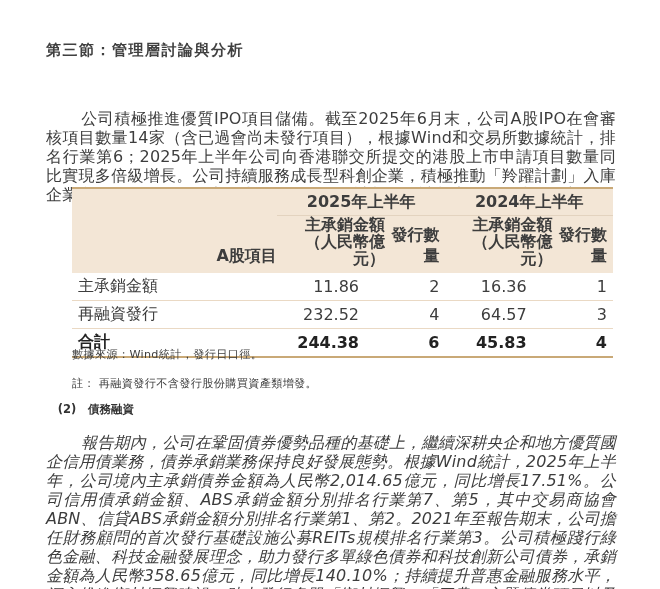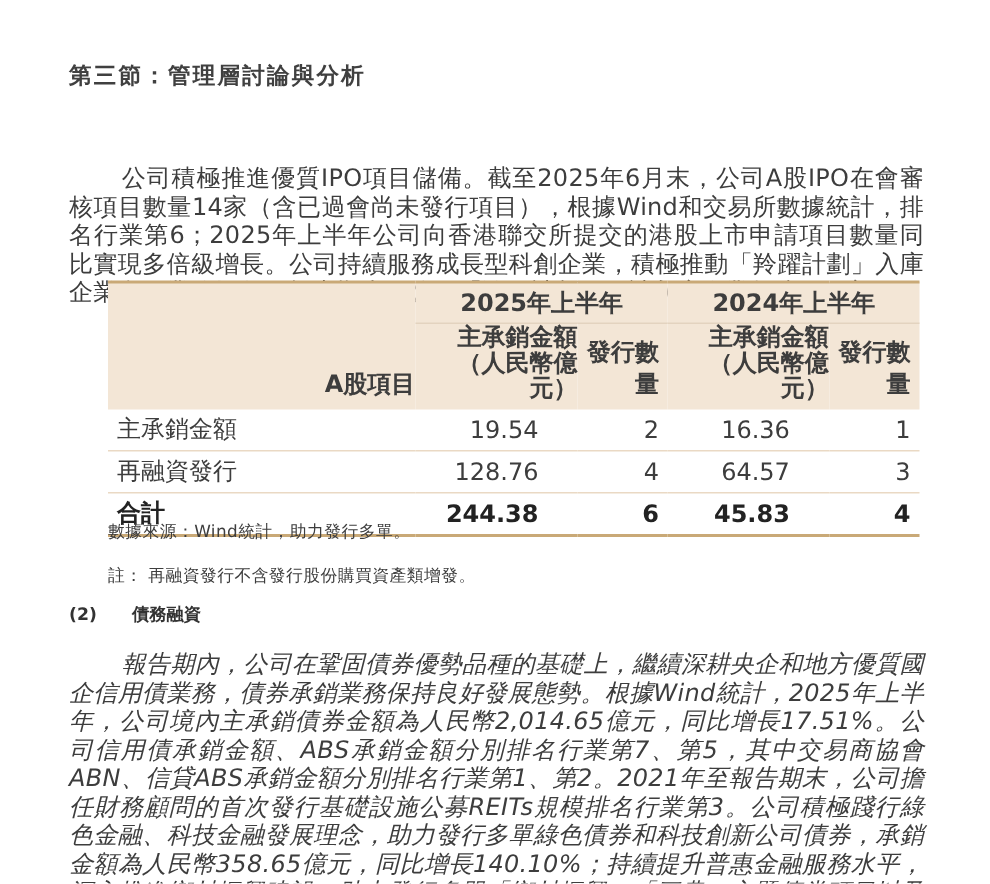--- a/index.html
+++ b/index.html
@@ -32,21 +32,21 @@
   table.dt th.right, table.dt td.right { text-align: right; padding-right: 6px; }
   table.dt th.center { text-align: center; line-height: 17px; }
   table.dt tbody td { height: 25px; border-bottom: 1px solid #ead9c4; }
   table.dt tbody tr.total td { font-weight: bold; border-bottom: 2px solid #c9a977; color: #222; margin-top: 28px; }
   .note {
     position: absolute; left: 72px; font-size: 11.2px; color: #3d3d3d; letter-spacing: 0.3px;
   }
   .n1 { top: 347px; }
   .n2 { top: 376px; }
   .subhead {
-    position: absolute; left: 46px; top: 402px; font-size: 11.5px; font-weight: bold; color: #333;
+    position: absolute; left: 46px; top: 402px; font-size: 11.5px; font-weight: bold; color: #333; text-align: center;
   }
   .subhead .num { display: inline-block; width: 42px; }
 </style>
 </head>
 <body>
 
 <div class="section-title">第三節：管理層討論與分析</div>
 
 <div class="para p1">公司積極推進優質IPO項目儲備。截至2025年6月末，公司A股IPO在會審核項目數量14家（含已過會尚未發行項目），根據Wind和交易所數據統計，排名行業第6；2025年上半年公司向香港聯交所提交的港股上市申請項目數量同比實現多倍級增長。公司持續服務成長型科創企業，積極推動「羚躍計劃」入庫企業實現業務轉化。報告期末，公司「羚躍計劃」累計入庫企業數達593家。</div>
 
@@ -67,42 +67,42 @@
       <th class="center" style="width:110px">
         <div>主承銷金額</div>
         <div>（人民幣億元）</div>
       </th>
       <th class="right" style="width:58px">發行數量</th>
     </tr>
   </thead>
   <tbody>
     <tr>
       <td class="left">主承銷金額</td>
-      <td class="right" style="padding-right:26px">19.54</td>
+      <td class="right" style="padding-right:26px">11.86</td>
       <td class="right">2</td>
       <td class="right" style="padding-right:26px">16.36</td>
       <td class="right">1</td>
     </tr>
     <tr>
       <td class="left">再融資發行</td>
-      <td class="right" style="padding-right:26px">128.76</td>
+      <td class="right" style="padding-right:26px">232.52</td>
       <td class="right">4</td>
       <td class="right" style="padding-right:26px">64.57</td>
       <td class="right">3</td>
     </tr>
     <tr class="total">
       <td class="left">合計</td>
       <td class="right" style="padding-right:26px">244.38</td>
       <td class="right">6</td>
       <td class="right" style="padding-right:26px">45.83</td>
       <td class="right">4</td>
     </tr>
   </tbody>
 </table>
 
-<div class="note n1">數據來源：Wind統計，助力發行多單。</div>
+<div class="note n1">數據來源：Wind統計，發行日口徑。</div>
 <div class="note n2">註：  再融資發行不含發行股份購買資產類增發。</div>
 
 <div class="subhead">
   <span class="num">(2)</span><span>債務融資</span>
 </div>
 
 <div class="para p2">報告期內，公司在鞏固債券優勢品種的基礎上，繼續深耕央企和地方優質國企信用債業務，債券承銷業務保持良好發展態勢。根據Wind統計，2025年上半年，公司境內主承銷債券金額為人民幣2,014.65億元，同比增長17.51%。公司信用債承銷金額、ABS承銷金額分別排名行業第7、第5，其中交易商協會ABN、信貸ABS承銷金額分別排名行業第1、第2。2021年至報告期末，公司擔任財務顧問的首次發行基礎設施公募REITs規模排名行業第3。公司積極踐行綠色金融、科技金融發展理念，助力發行多單綠色債券和科技創新公司債券，承銷金額為人民幣358.65億元，同比增長140.10%；持續提升普惠金融服務水平，深入推進鄉村振興建設，助力發行多單「鄉村振興」「三農」主題債券項目以及普惠金融主題產品，承銷金額為人民幣108.27億元。</div>
 
 </body></html>

